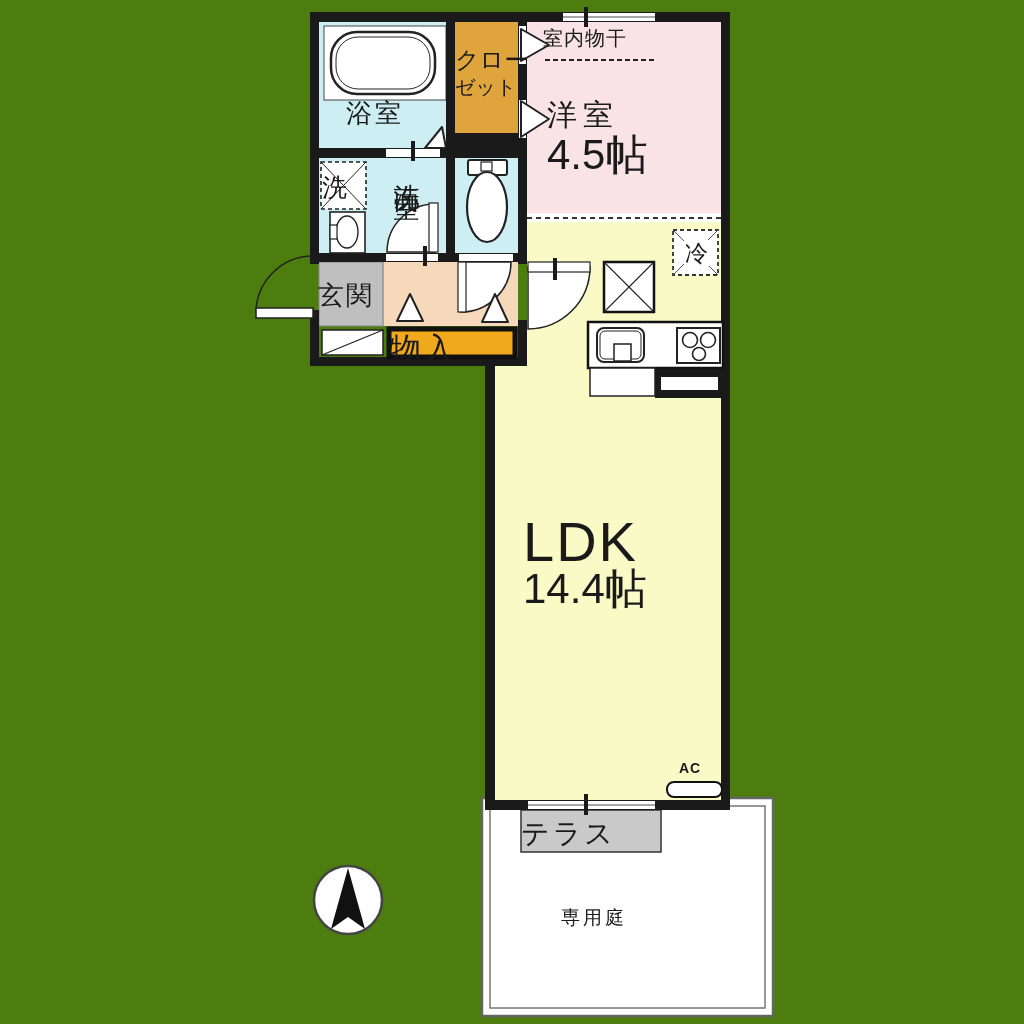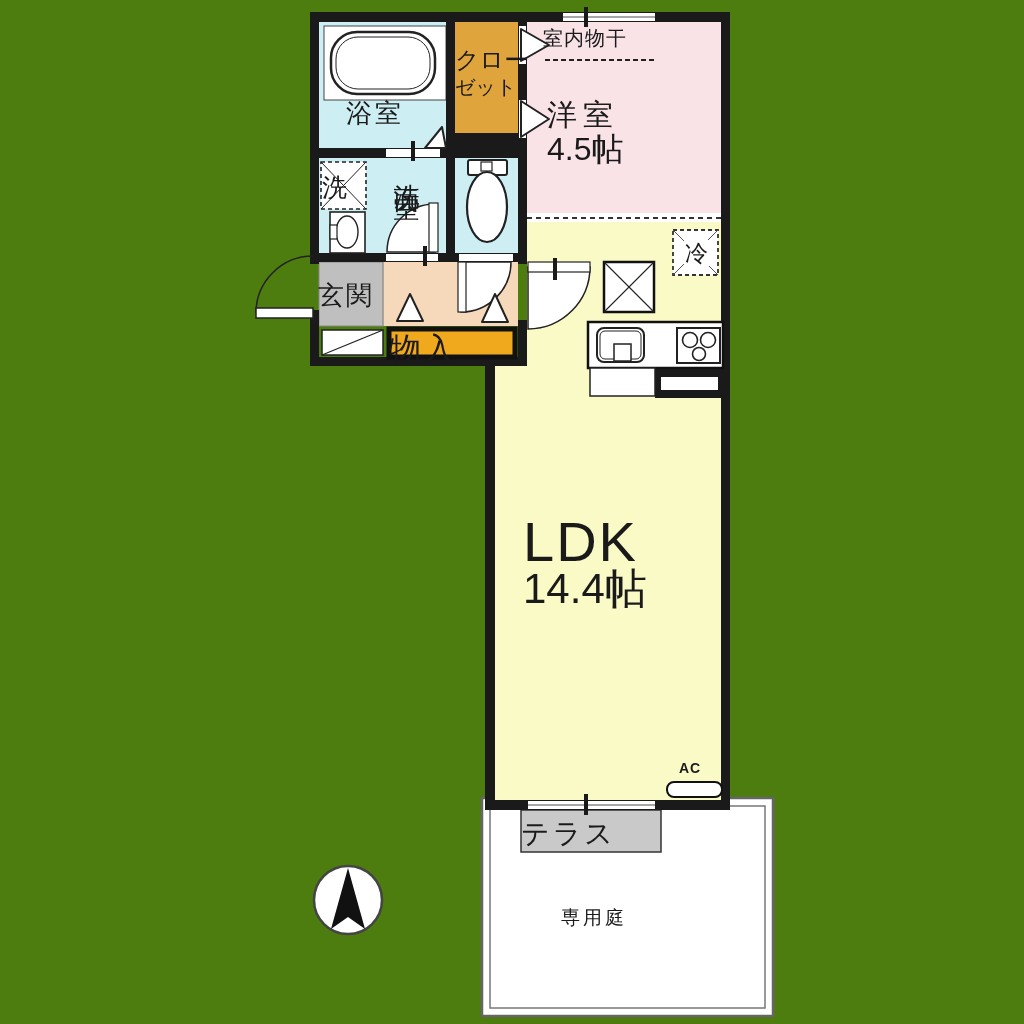--- a/index.html
+++ b/index.html
@@ -3,21 +3,21 @@
 <meta charset="utf-8">
 <style>
   html,body{margin:0;padding:0;background:#fff;}
   .stage{position:relative;width:1024px;height:1024px;background:#4d7c0f;overflow:hidden;}
   .stage svg{position:absolute;left:0;top:0;}
   .lbl{position:absolute;font-family:"Liberation Sans","DejaVu Sans",sans-serif;
        color:#1a1a1a;line-height:1.15;white-space:nowrap;}
   .center{text-align:left;}
   .lbl-drying{left:543px;top:27px;font-size:20px;letter-spacing:1px;}
   .lbl-yoshitsu-name{left:547px;top:76px;width:156px;font-size:30px;letter-spacing:6px;margin-top:22px;}
-  .lbl-yoshitsu-size{left:547px;top:131px;width:156px;font-size:32px;}
+  .lbl-yoshitsu-size{left:547px;top:131px;width:156px;font-size:42px;}
   .lbl-closet1{left:455px;top:46px;width:63px;font-size:24px;}
   .lbl-closet2{left:455px;top:76px;width:63px;font-size:20px;}
   .lbl-bath{left:346px;top:99px;width:88px;font-size:26px;letter-spacing:3px;}
   .lbl-washer{left:322px;top:173px;width:44px;font-size:25px;}
   .lbl-washroom{left:391px;top:163px;font-size:26px;writing-mode:vertical-rl;letter-spacing:5px;}
   .lbl-genkan{left:318px;top:281px;width:58px;font-size:26px;letter-spacing:2px;}
   .lbl-storage{left:389px;top:331px;width:126px;font-size:32px;letter-spacing:2px;}
   .lbl-fridge{left:684px;top:240px;font-size:23px;background:#fff;padding:0 1px;}
   .lbl-ldk-name{left:523px;top:510px;width:160px;font-size:56px;letter-spacing:2px;}
   .lbl-ldk-size{left:523px;top:565px;width:160px;font-size:42px;}

